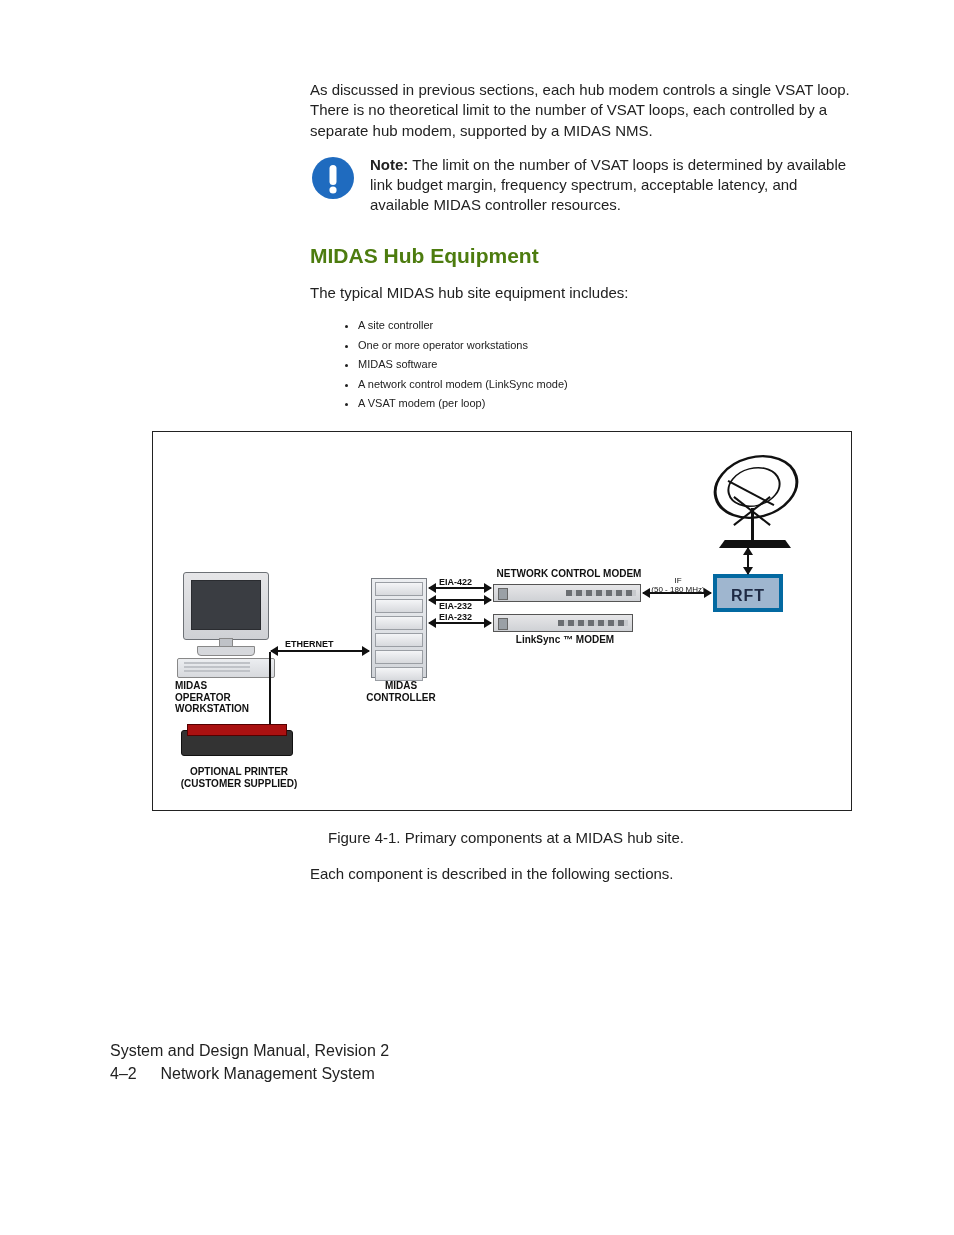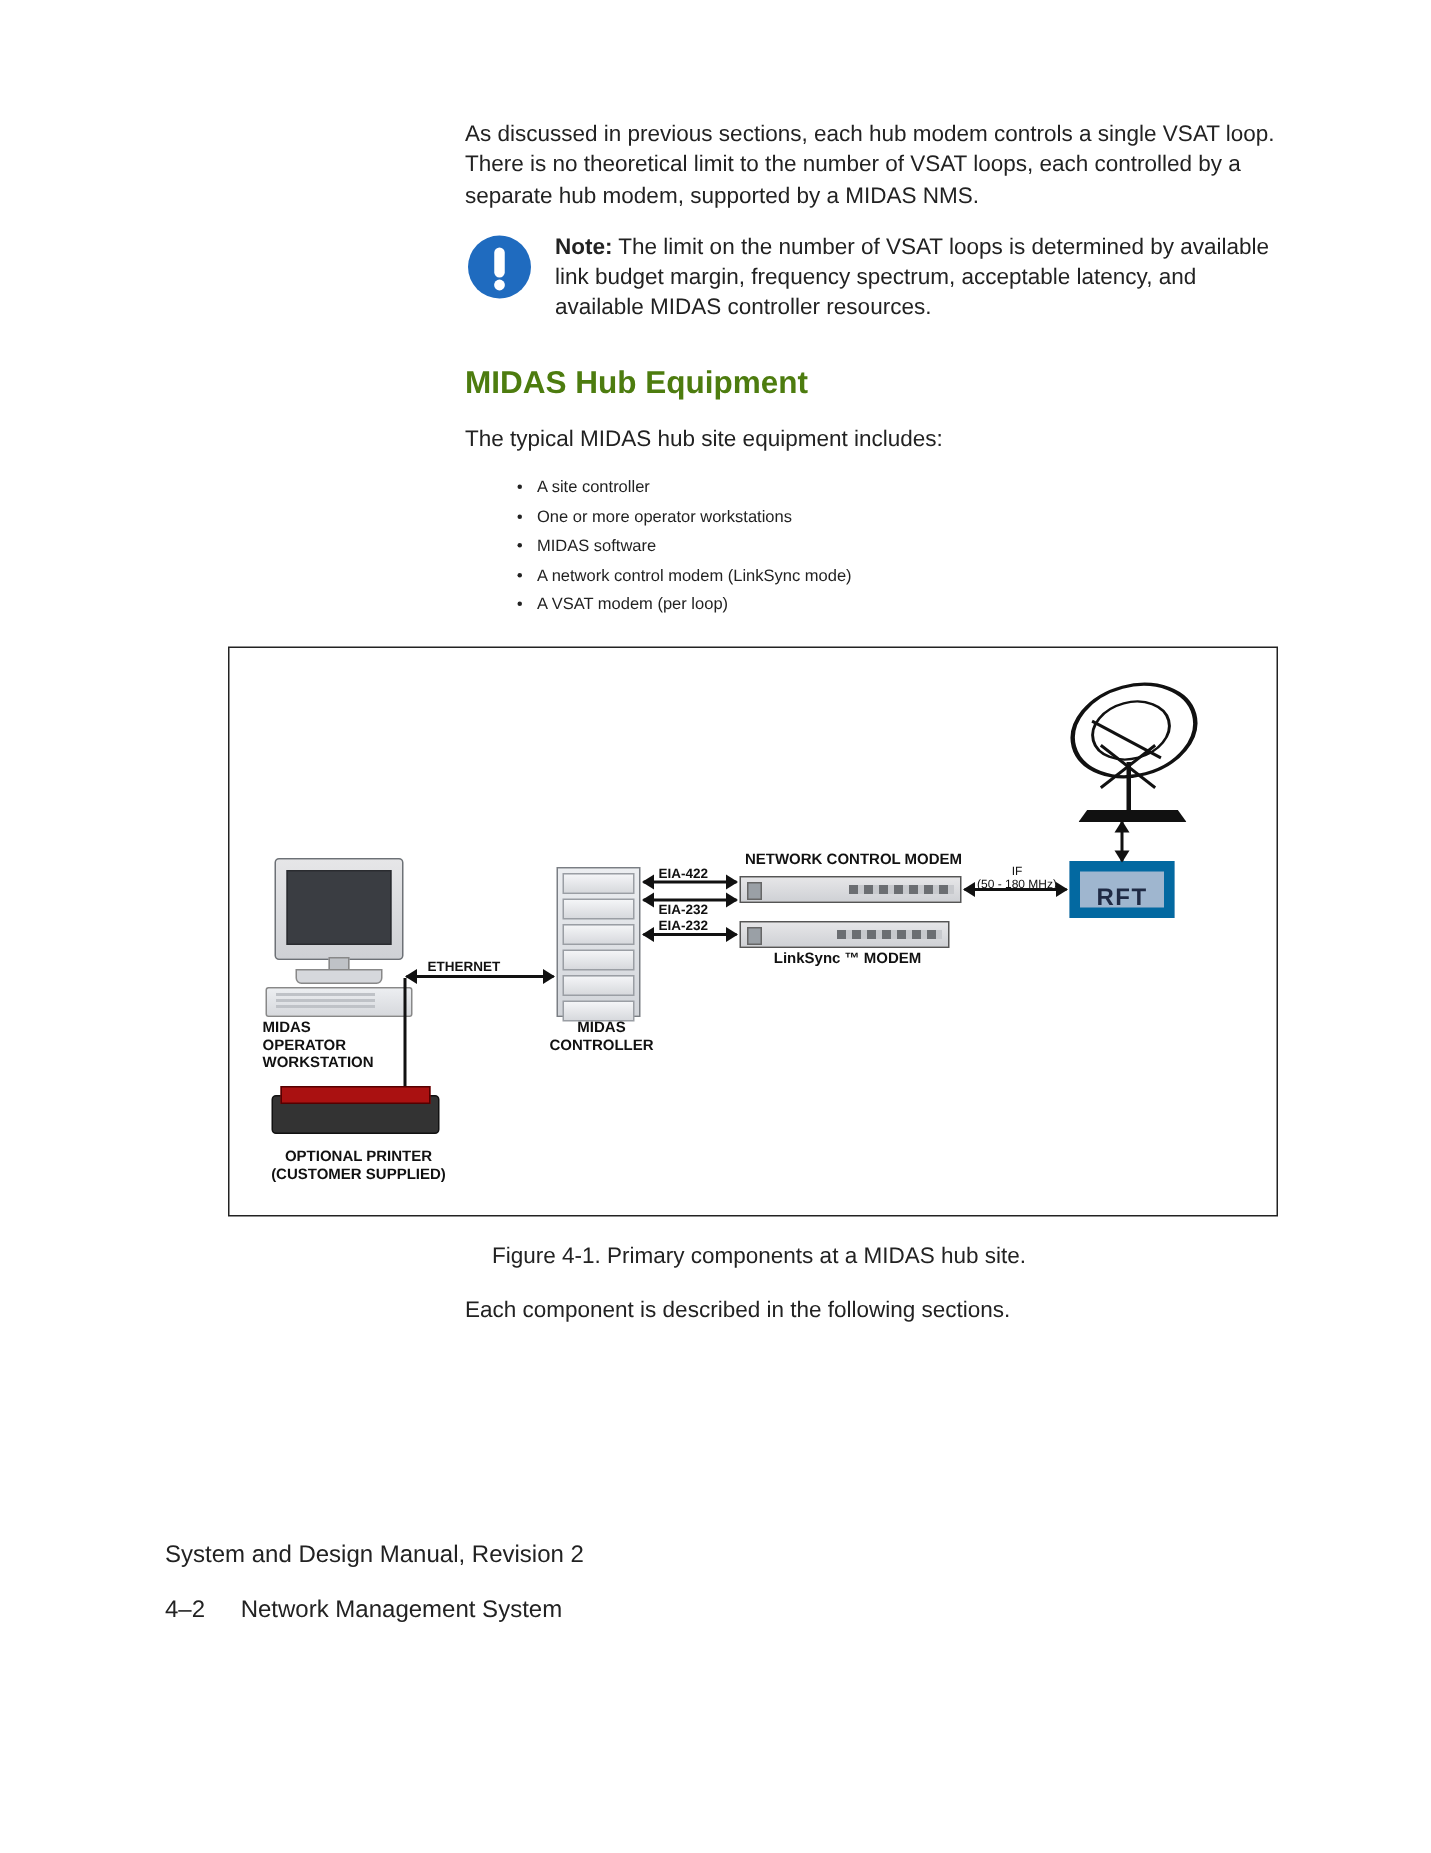--- a/index.html
+++ b/index.html
@@ -71,21 +71,21 @@
   }
 
   
   .footer {
     position: absolute;
     left: 110px;
     bottom: 150px;
     font-size: 16px;
     line-height: 1.35;
   }
-  .footer-line2 { margin-top: 16px; }
+  .footer-line2 { margin-top: 2px; }
   .footer-line2 .pgno { display: inline-block; width: 46px; }
 
   
   .lbl {
     position: absolute;
     font-family: Arial, sans-serif;
     font-size: 10px;
     font-weight: 700;
     color: #111;
     line-height: 1.15;
@@ -150,21 +150,21 @@
   }
   .modem::after{
     content:"";
     position:absolute; right:4px; top:5px; width:70px; height:6px;
     background:repeating-linear-gradient(90deg,#6b6e72 0 6px,#c7c9cd 6px 10px);
   }
   .rft {
     position: absolute;
     width: 70px; height: 38px;
     background:#9fb6cf;
-    border:7px solid #0369a1;
+    border:4px solid #0369a1;
     box-sizing:border-box;
     text-align:center;
     font-size:16px; font-weight:700; color:#1f2a44;
     line-height:36px;
     letter-spacing:1px;
   }
 
   
   .dish-wrap { position:absolute; }
   .dish {

